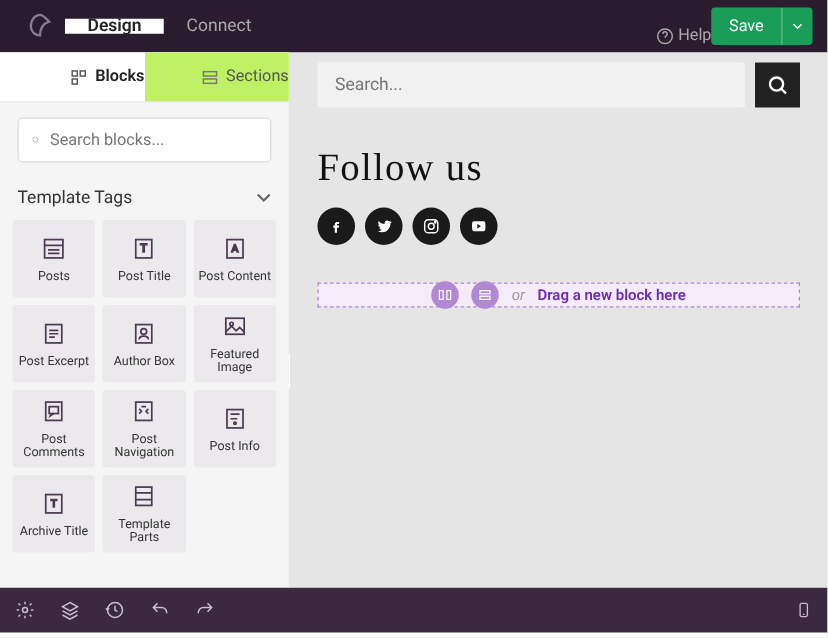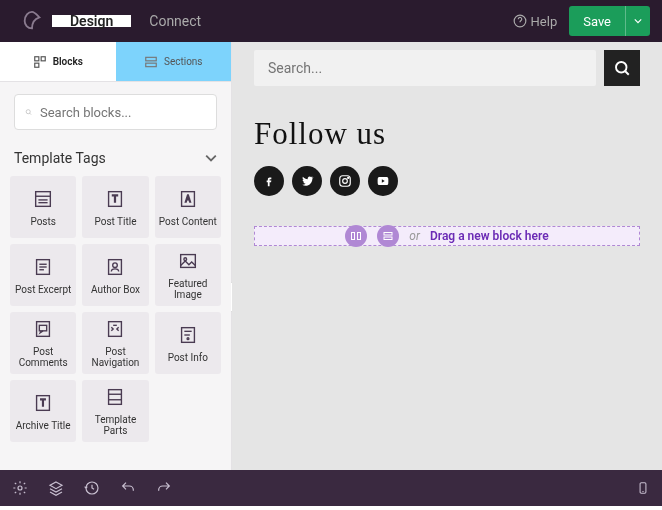--- a/index.html
+++ b/index.html
@@ -2,31 +2,31 @@
 <html><head>
 <meta charset="utf-8">
 <style>
 *{margin:0;padding:0;box-sizing:border-box;font-family:-apple-system,BlinkMacSystemFont,"Segoe UI",Roboto,sans-serif}
 body{width:662px;height:510px;background:#fff;overflow:hidden}
 .topbar{height:42px;background:#2a1b2e;display:flex;align-items:center;padding:15px 12px;color:#fff}
 .logo-wrap{width:40px;display:flex;align-items:center;justify-content:center}
 .topnav{display:flex;align-items:center;height:100%}
 .topnav a{padding:0 18px;height:100%;display:flex;align-items:center;font-size:14px;color:#aaa;cursor:pointer}
 .topnav a.active{background:#fff;color:#222;font-weight:600}
-.top-right{margin-left:auto;display:flex;align-items:center;gap:12px}
+.top-right{margin-left:auto;display:flex;align-items:flex-end;}
 .help{color:#aaa;font-size:13px;display:flex;align-items:center;gap:4px;cursor:pointer}
 .save-btn{background:#1b9d5a;color:#fff;border:none;height:30px;display:flex;align-items:center;border-radius:3px;overflow:hidden;cursor:pointer}
 .save-btn span{padding:0 14px;font-size:13px}
 .save-btn .caret{border-left:1px solid rgba(255,255,255,.3);padding:0 8px;height:100%;display:flex;align-items:center}
 .main{display:flex;height:calc(100% - 46px - 36px)}
 .sidebar{width:232px;background:#f6f5f6;border-right:1px solid #e4e2e5;display:flex;flex-direction:column;position:relative}
 .tabs{display:flex;height:40px;background:#fff;border-bottom:1px solid #e4e2e5}
-.tab{flex:1;display:flex;align-items:center;justify-content:center;gap:6px;font-size:10px;color:#555;cursor:pointer}
+.tab{flex:1;display:flex;align-items:center;justify-content:flex-end;gap:6px;font-size:13px;color:#555;cursor:pointer}
 .tab.active{font-weight:600;color:#222}
-.tab.inactive{background:#7dd3fc}
+.tab.inactive{background:#bef264}
 .search-box{margin:12px 14px}
 .search-box .sb{background:#fff;border:1px solid #ddd;border-radius:4px;height:36px;display:flex;align-items:center;padding:0 10px;gap:8px}
 .search-box input{border:none;outline:none;flex:1;font-size:13px;color:#c2410c;background:transparent}
 .section-hdr{display:flex;align-items:center;justify-content:space-between;padding:8px 14px 10px;font-size:14px;font-weight:400;color:#333;cursor:pointer}
 .grid{display:grid;grid-template-columns:repeat(3,1fr);gap:6px;padding:0 10px 10px}
 .blk{background:#ece9ed;border-radius:3px;height:62px;display:flex;flex-direction:column;align-items:center;justify-content:center;gap:6px;cursor:grab}
 .blk .ic{color:#4a3b52}
 .blk .lbl{font-size:10px;color:#333;text-align:center}
 .collapse-handle{position:absolute;right:-8px;top:240px;width:8px;height:30px;background:#fff;border:1px solid #ddd;border-left:none;border-radius:0 4px 4px 0;display:flex;align-items:center;justify-content:center;cursor:pointer;font-size:9px;color:#888}
 .canvas{flex:1;padding:8px 22px;background:#e5e5e5;position:relative}

